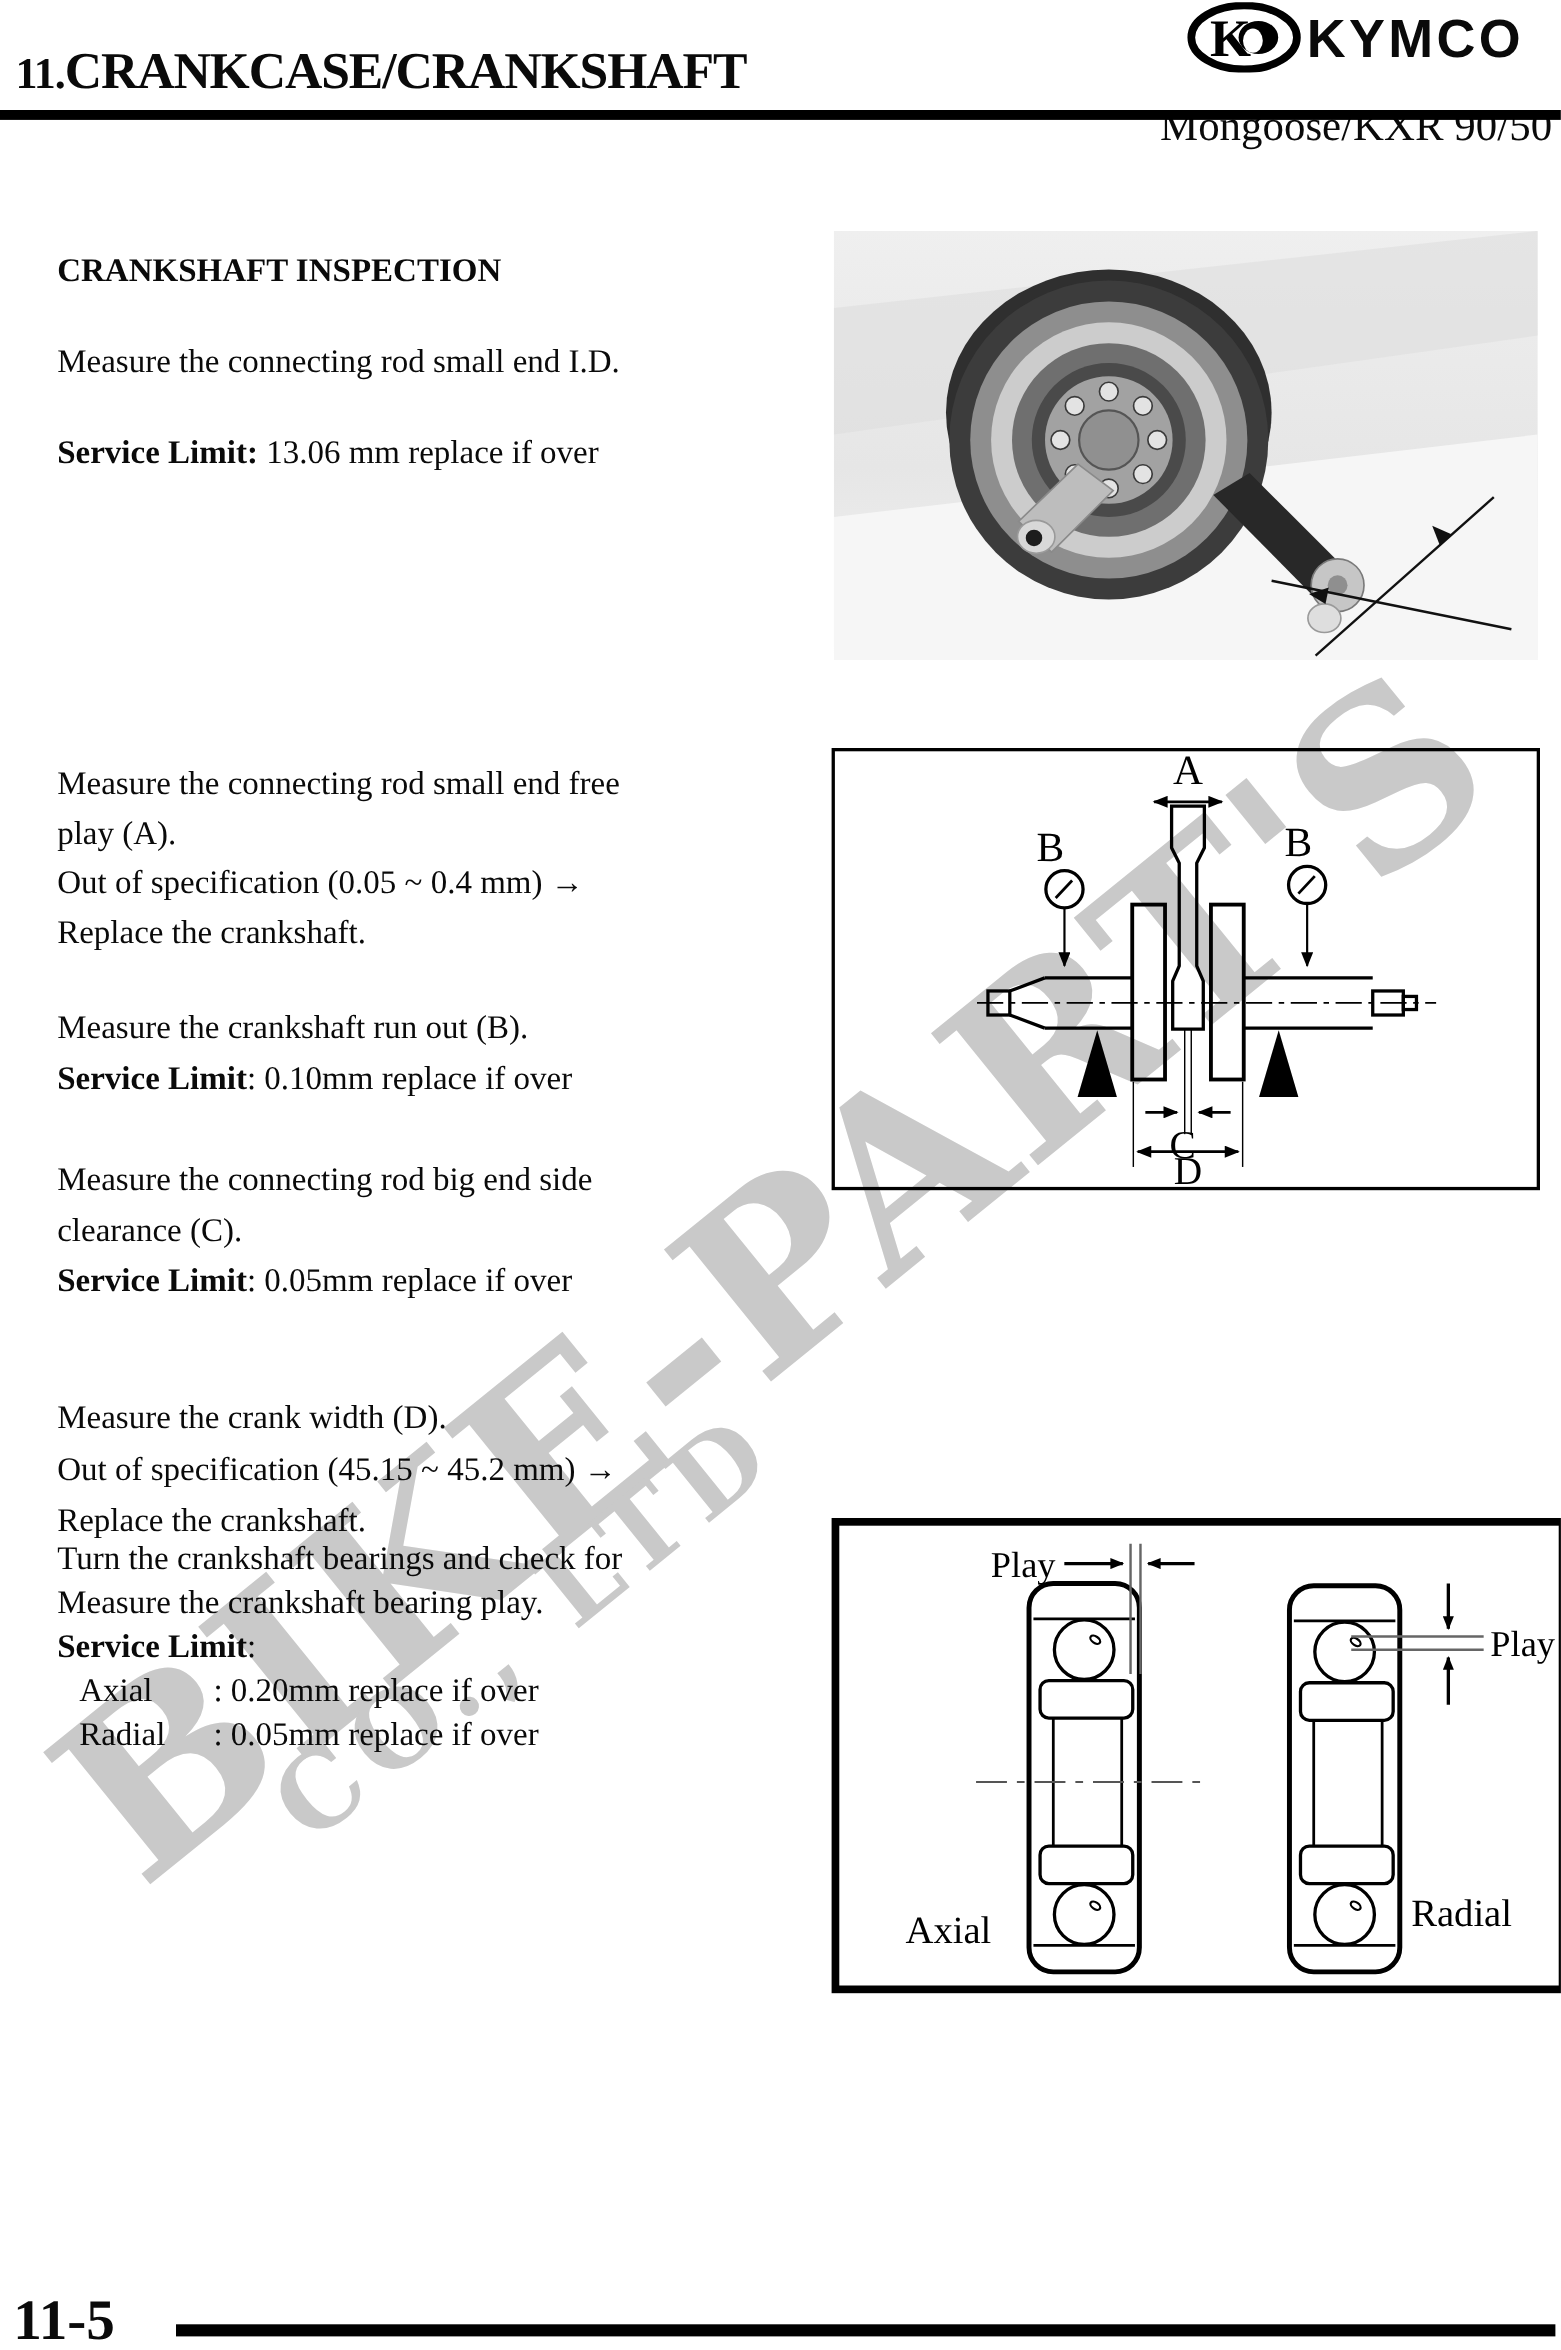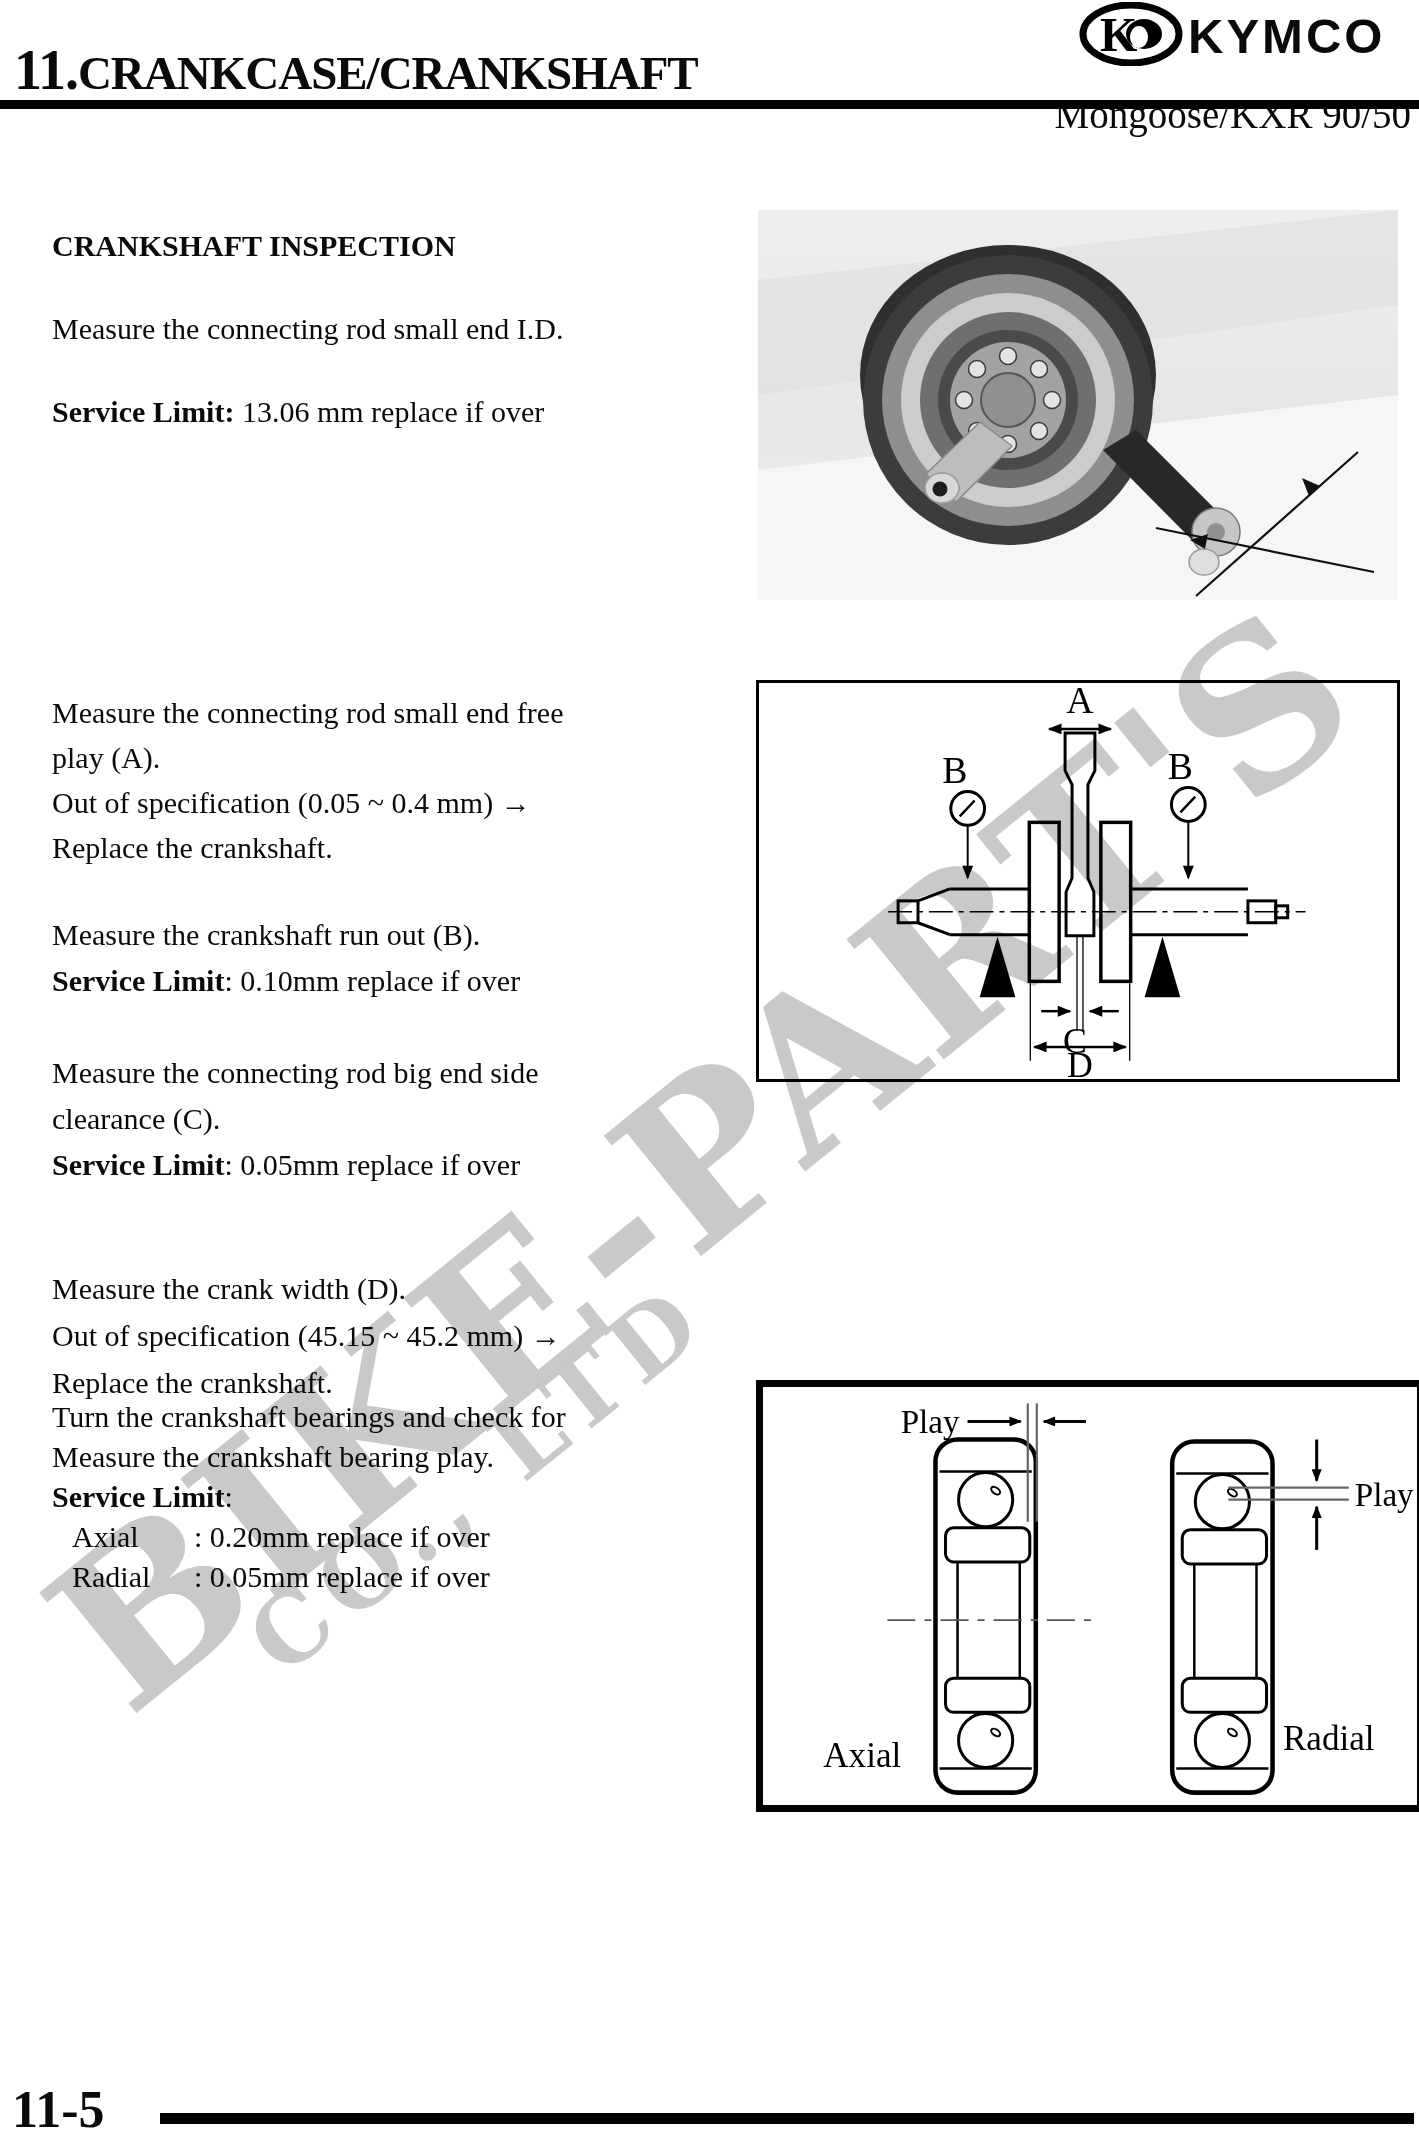--- a/index.html
+++ b/index.html
@@ -14,21 +14,21 @@
     position:absolute;z-index:1;color:#c9c9c9;font-weight:bold;
     font-family:"DejaVu Serif",serif;white-space:nowrap;line-height:1;
     transform-origin:center center;user-select:none;
   }
   #wm-main{left:702px;top:1160px;font-size:212px;letter-spacing:2px;
     transform:translate(-50%,-50%) rotate(-39deg);}
   #wm-sub{left:478px;top:1478px;font-size:94px;letter-spacing:12px;
     transform:translate(-50%,-50%) rotate(-39deg);}
   
   #chapter-title{left:14px;top:38px;z-index:3;white-space:nowrap;}
-  #chapter-title .num{font-size:56px;font-weight:bold;letter-spacing:-1px;}
+  #chapter-title .num{font-size:40px;font-weight:bold;letter-spacing:-1px;}
   #chapter-title .ttl{font-size:47px;font-weight:bold;letter-spacing:-1px;}
   #logo-svg{left:1078px;top:2px;z-index:3;}
   #brand-word{left:1188px;top:8px;z-index:3;font-family:"Liberation Sans",sans-serif;
     font-size:49px;font-weight:bold;letter-spacing:3px;}
   #model-name{right:8px;top:56px;z-index:3;font-size:39px;font-weight:normal;white-space:nowrap;margin-top:36px;}
   #header-rule{left:0;top:100px;width:1419px;height:9px;background:#000;z-index:3;}
   
   .tblock{position:absolute;z-index:3;font-size:30px;width:690px;left:52px;}
   .tblock .ln{display:block;}
   .b{font-weight:bold;}

